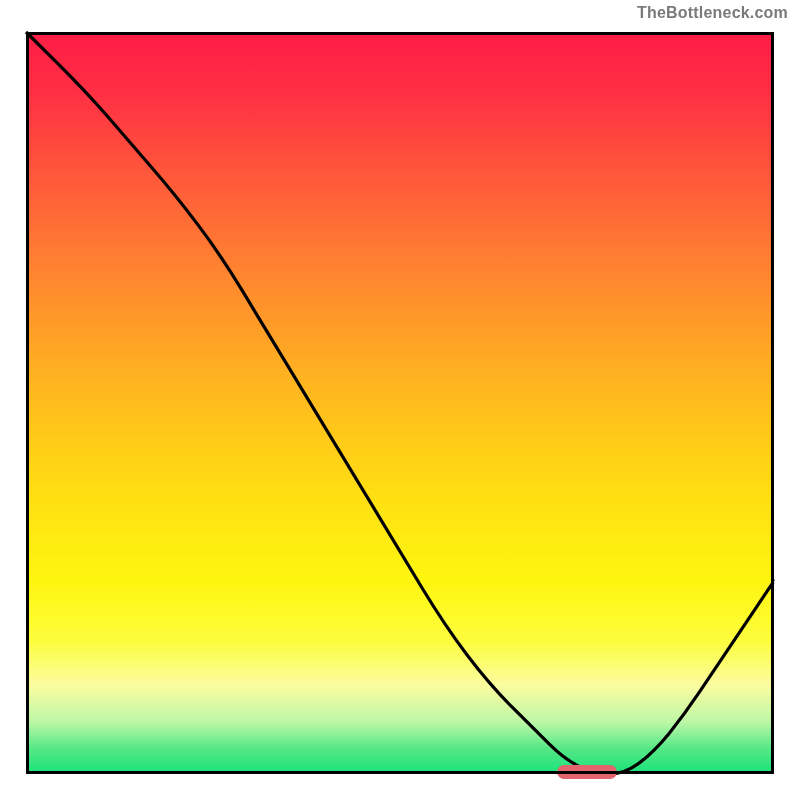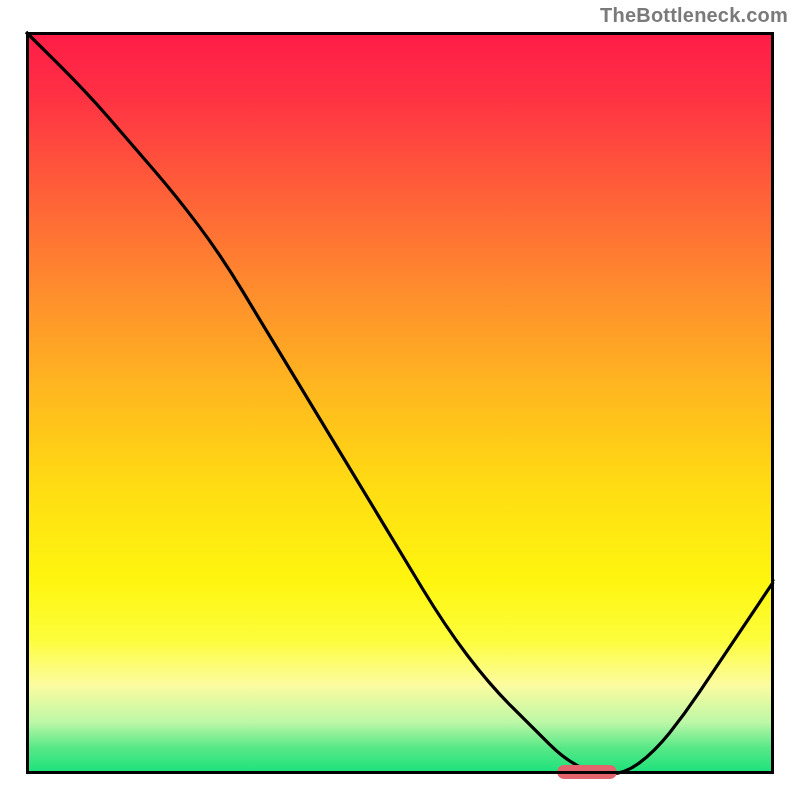--- a/index.html
+++ b/index.html
@@ -13,21 +13,21 @@
   }
   .stage {
     position: relative;
     width: 800px;
     height: 800px;
   }
   .watermark {
     position: absolute;
     top: 4px;
     right: 12px;
-    font-size: 20px;
+    font-size: 16px;
     font-weight: 600;
     color: #7a7a7a;
     letter-spacing: 0.2px;
   }
   .plot {
     position: absolute;
     left: 26px;
     top: 32px;
     width: 748px;
     height: 742px;

